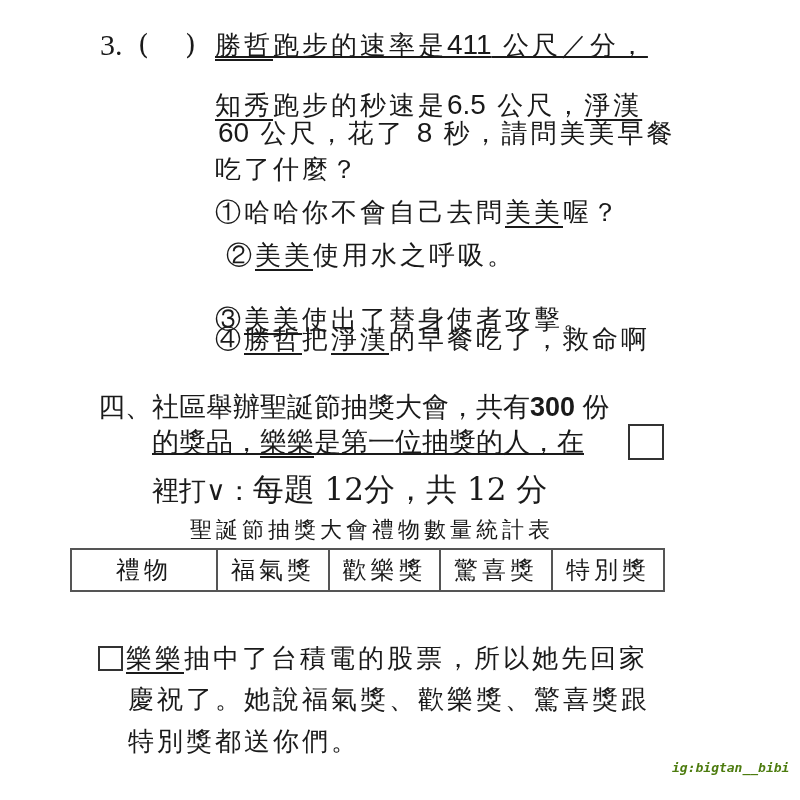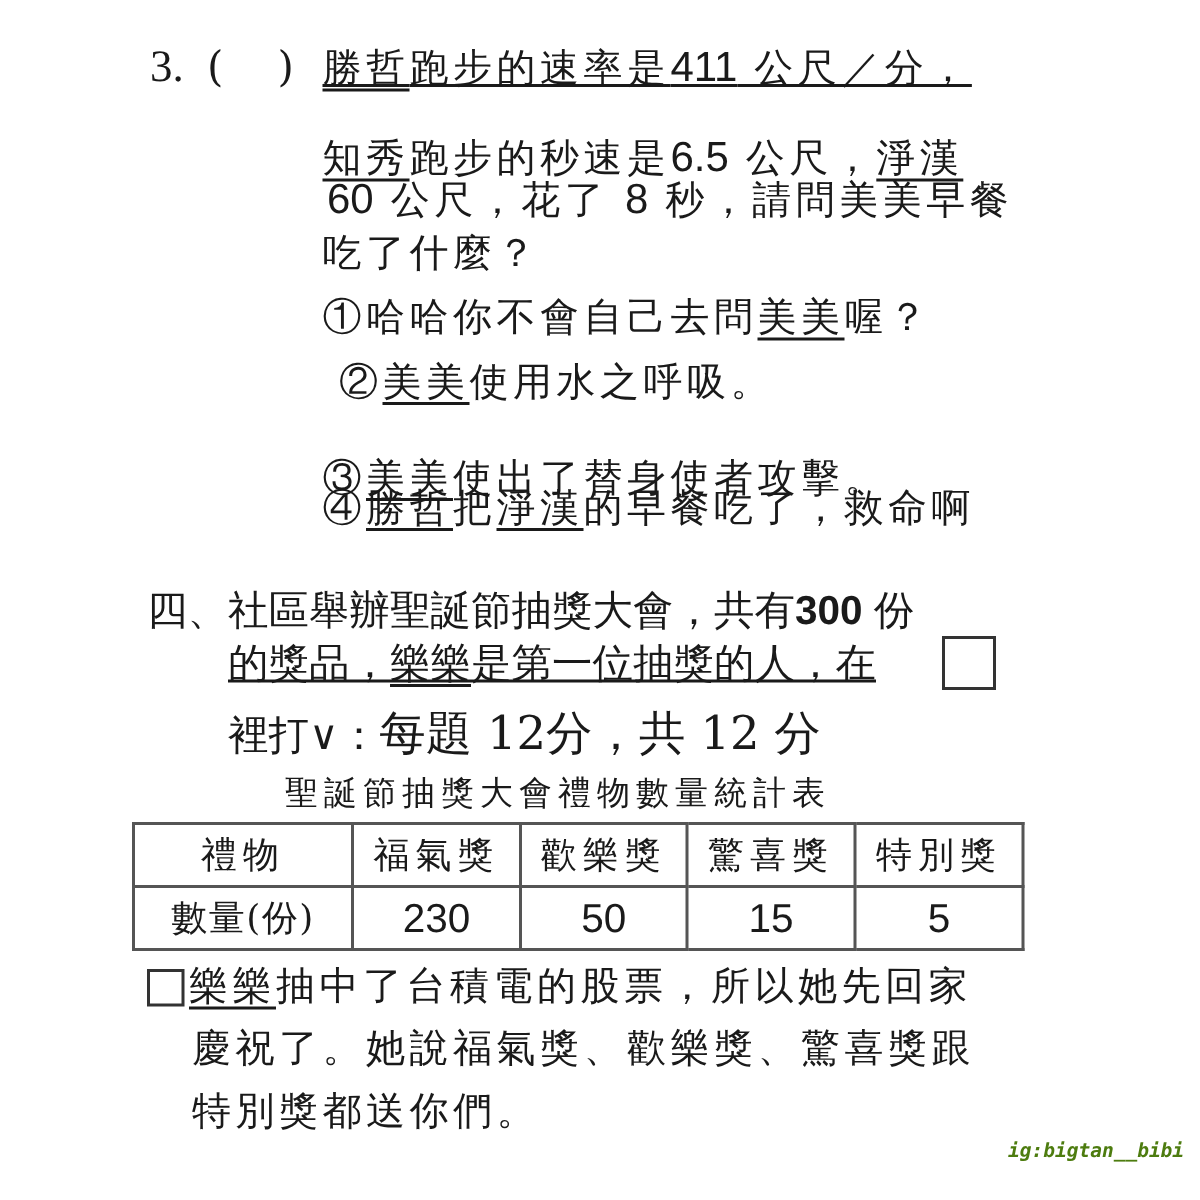--- a/index.html
+++ b/index.html
@@ -11,21 +11,21 @@
   .num { font-family: "Liberation Sans", sans-serif; letter-spacing: 0; font-size: 28px; }
   .u { text-decoration: underline; text-underline-offset: 5px; text-decoration-thickness: 1.5px; }
   .bold { font-weight: bold; margin-top: 28px; }
   .q-num { position: absolute; left: 100px; top: 28px; font-size: 30px; line-height: 34px; font-family: "Liberation Serif", serif; }
   .paren-l { position: absolute; left: 138px; top: 28px; font-size: 28px; line-height: 34px; }
   .paren-r { position: absolute; left: 185px; top: 28px; font-size: 28px; line-height: 34px; }
   .q4 .line { font-family: "Liberation Sans", "DejaVu Sans", sans-serif; letter-spacing: 0; font-size: 27px; }
   .checkbox { position: absolute; border: 2px solid #333; background: #fff; box-sizing: border-box; }
   .table-title { position: absolute; left: 190px; top: 515px; font-size: 22px; letter-spacing: 4px; line-height: 30px; white-space: nowrap; }
   table.stats {
-    position: absolute; left: 88px; top: 548px; border-collapse: collapse;
+    position: absolute; left: 70px; top: 548px; border-collapse: collapse;
     font-size: 24px;
     padding-left: 48px;
   }
   table.stats td {
     border: 2px solid #555; text-align: center; height: 40px; padding: 0; letter-spacing: 4px;
   }
   table.stats td.num-cell { font-family: "Liberation Sans", sans-serif; font-size: 27px; letter-spacing: 0; }
   .watermark {
     position: absolute; left: 672px; top: 760px; font-family: "DejaVu Sans Mono", monospace;
     font-size: 13px; font-weight: bold; font-style: italic; color: #4d7c0f;
@@ -83,27 +83,20 @@
 <div class="table-title">聖誕節抽獎大會禮物數量統計表</div>
 <table class="stats">
   <tbody>
       <tr>
     <td style="width:144px;">禮物</td>
     <td style="width:110px;">福氣獎</td>
     <td style="width:109px;margin-top:15px;">歡樂獎</td>
     <td style="width:110px;">驚喜獎</td>
     <td style="width:110px;">特別獎</td>
   </tr>
-  <tr>
-    <td style="letter-spacing:1px;">數量(份)</td>
-    <td class="num-cell">230</td>
-    <td class="num-cell">50</td>
-    <td class="num-cell">15</td>
-    <td class="num-cell">5</td>
-  </tr>
 </tbody>
   </table>
 
 <div>
   <div class="checkbox" style="left:98px;top:646px;width:25px;height:25px;"></div>
   <div class="line" style="left:126px;top:641px;">
     <span class="u">樂樂</span><span>抽中了台積電的股票，所以她先回家</span>
   </div>
   <div class="line" style="left:128px;top:682px;">
     <span>慶祝了。她說福氣獎、歡樂獎、驚喜獎跟</span>

